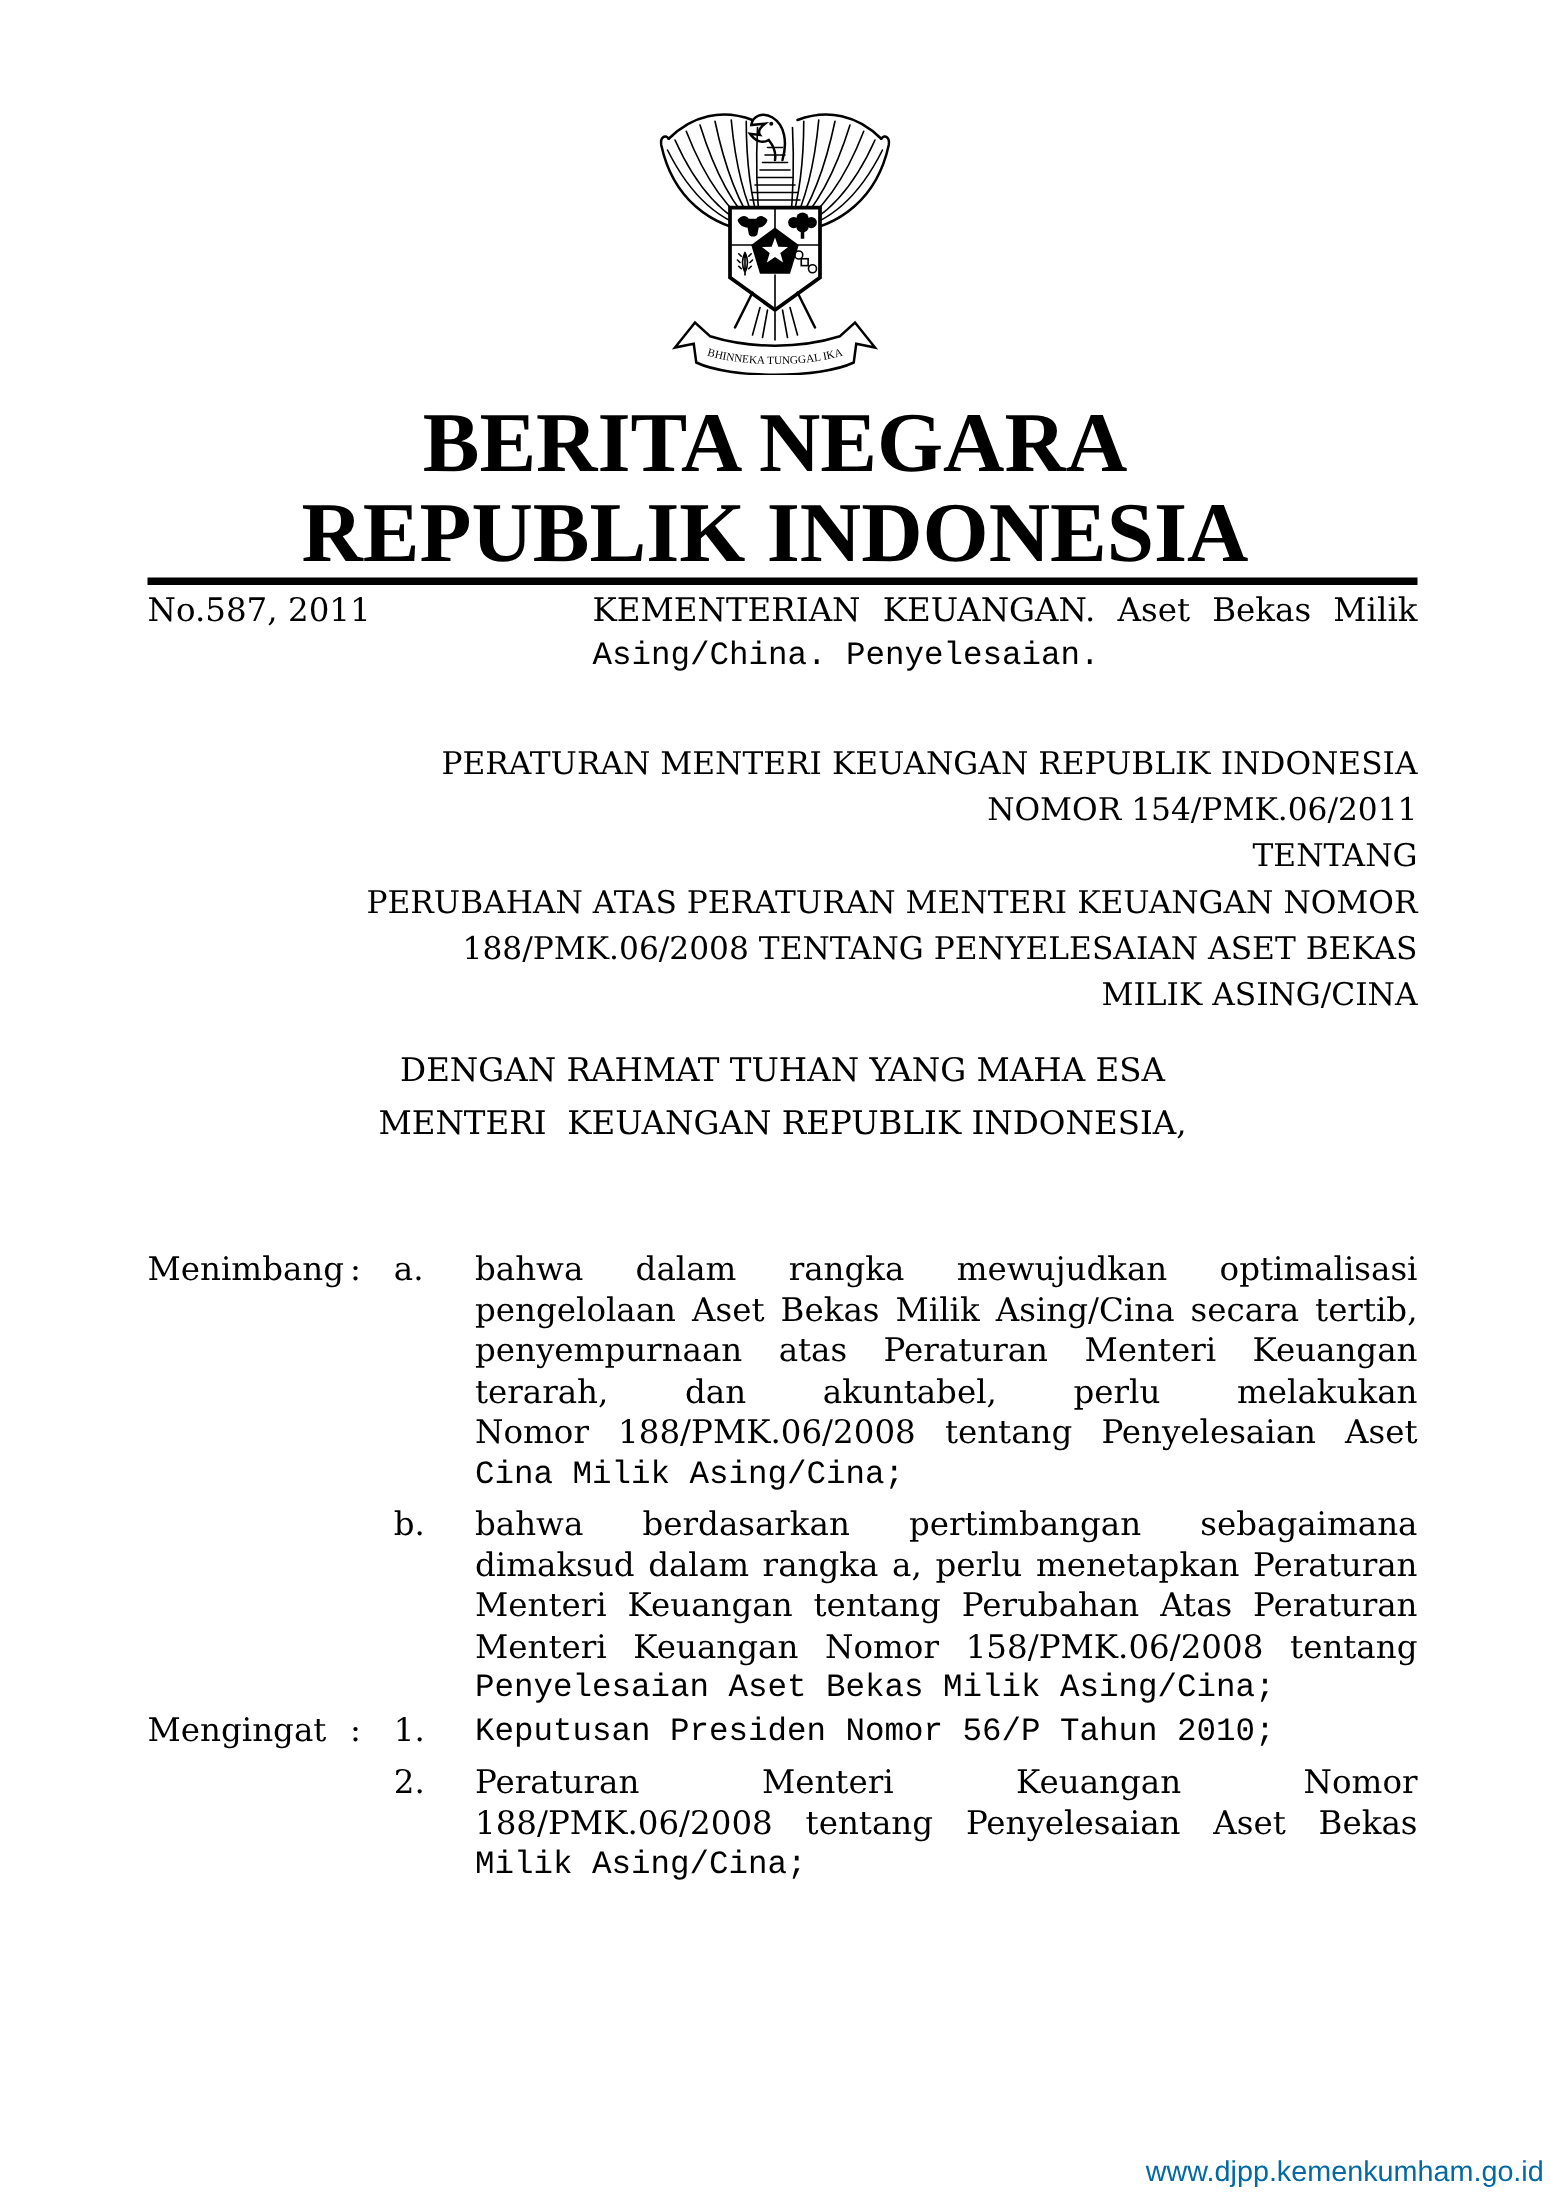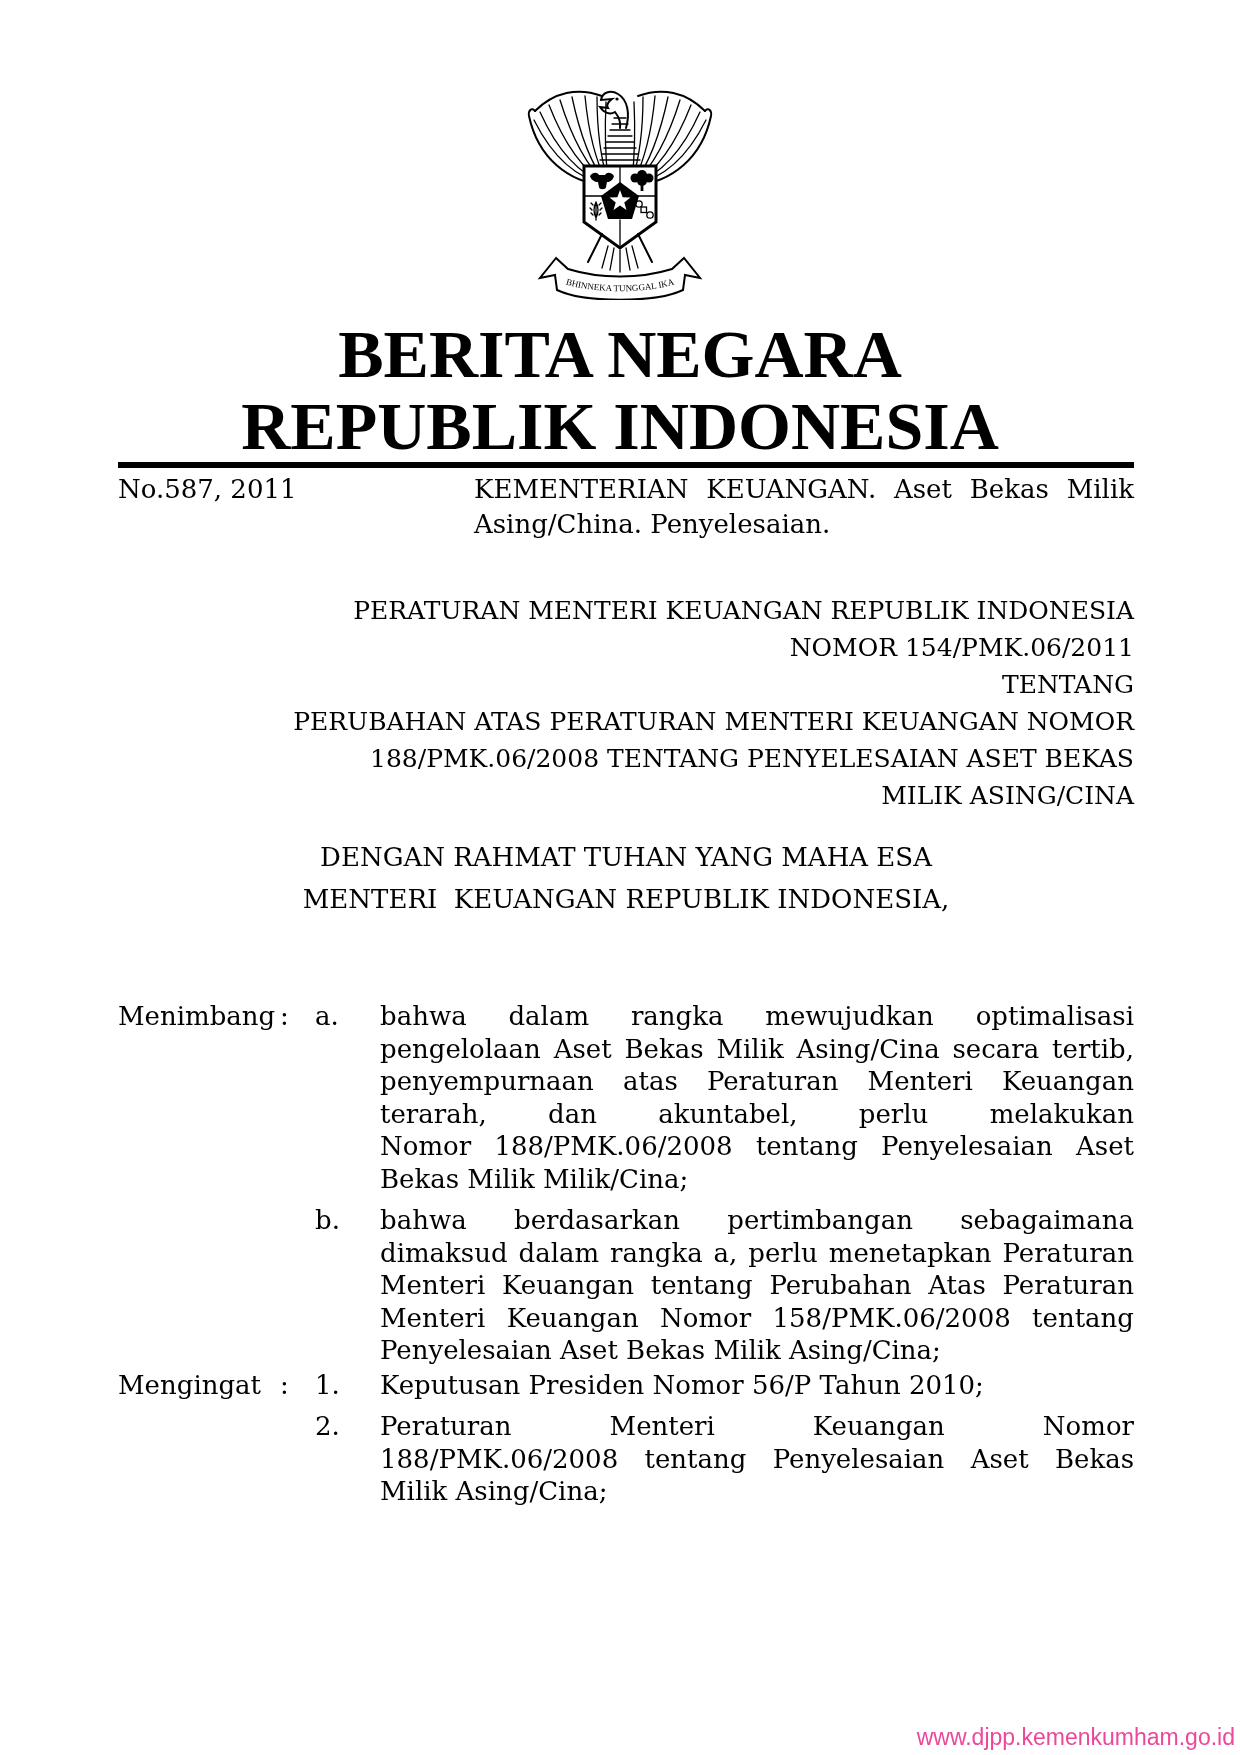--- a/index.html
+++ b/index.html
@@ -33,27 +33,27 @@
   .section + .section{margin-top:2px;}
   .sec-label{position:absolute;left:0;top:0;}
   .sec-colon{position:absolute;left:162px;top:0;}
   .sec-items{margin-left:197px;}
   .item{position:relative;}
   .item + .item{margin-top:9px;}
   .item-marker{position:absolute;left:0;top:0;}
   .item-body{margin-left:65px;}
   
   .justify-block .jline{text-align:justify;text-align-last:justify;}
-  .justify-block .jline:last-child{text-align-last:left;}
+  .justify-block .jline:last-child{text-align-last:left;font-family:Liberation Mono, monospace;}
   .center-block .jline{text-align:right;}
   
   #footer-watermark{
     position:absolute;top:1724px;right:5px;
     font-family:"Liberation Sans", sans-serif;
-    font-size:23px;color:#ec4899;
+    font-size:23px;color:#0369a1;
   }
   svg .ln{stroke:#000;fill:none;stroke-width:2;stroke-linecap:round;}
   svg .thin{stroke:#000;fill:none;stroke-width:1.3;stroke-linecap:round;}
 </style>
 </head>
 <body>
 
 <svg id="emblem" viewBox="0 0 196 216" xmlns="http://www.w3.org/2000/svg">
   <defs>
     <g id="wing">
@@ -154,21 +154,21 @@
     <span class="sec-colon">:</span>
     <div class="sec-items">
       <div class="item">
         <span class="item-marker">a.</span>
         <div class="item-body justify-block">
             <div class="jline">bahwa dalam rangka mewujudkan optimalisasi</div>
             <div class="jline">pengelolaan Aset Bekas Milik Asing/Cina secara tertib,</div>
             <div class="jline">penyempurnaan atas Peraturan Menteri Keuangan</div>
             <div class="jline">terarah, dan akuntabel, perlu melakukan</div>
             <div class="jline">Nomor 188/PMK.06/2008 tentang Penyelesaian Aset</div>
-            <div class="jline">Bekas Milik Milik/Cina;</div>
+            <div class="jline">Cina Milik Asing/Cina;</div>
           </div>
       </div>
       <div class="item">
         <span class="item-marker">b.</span>
         <div class="item-body justify-block">
             <div class="jline">bahwa berdasarkan pertimbangan sebagaimana</div>
             <div class="jline">dimaksud dalam rangka a, perlu menetapkan Peraturan</div>
             <div class="jline">Menteri Keuangan tentang Perubahan Atas Peraturan</div>
             <div class="jline">Menteri Keuangan Nomor 158/PMK.06/2008 tentang</div>
             <div class="jline">Penyelesaian Aset Bekas Milik Asing/Cina;</div>

